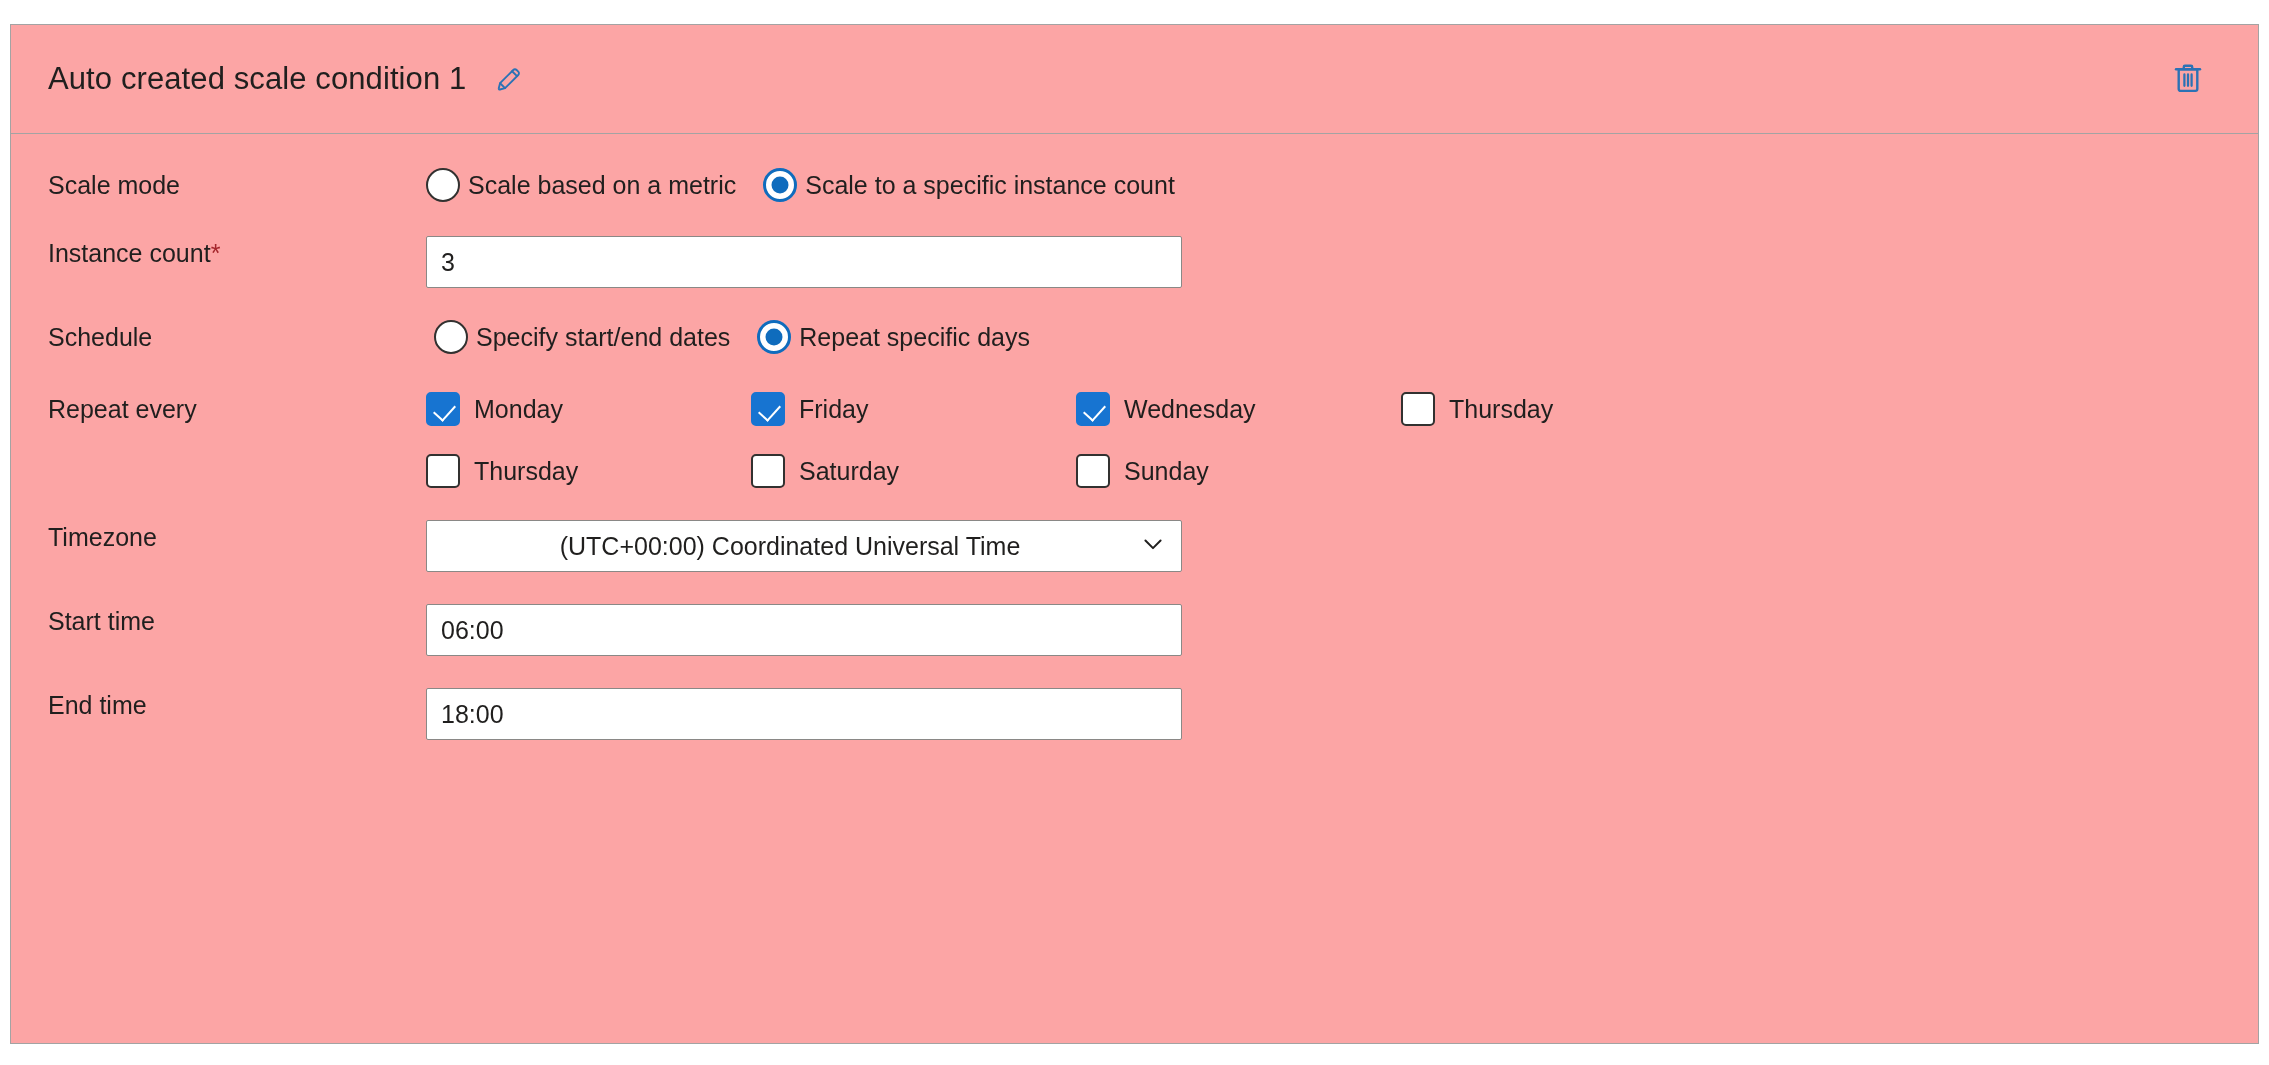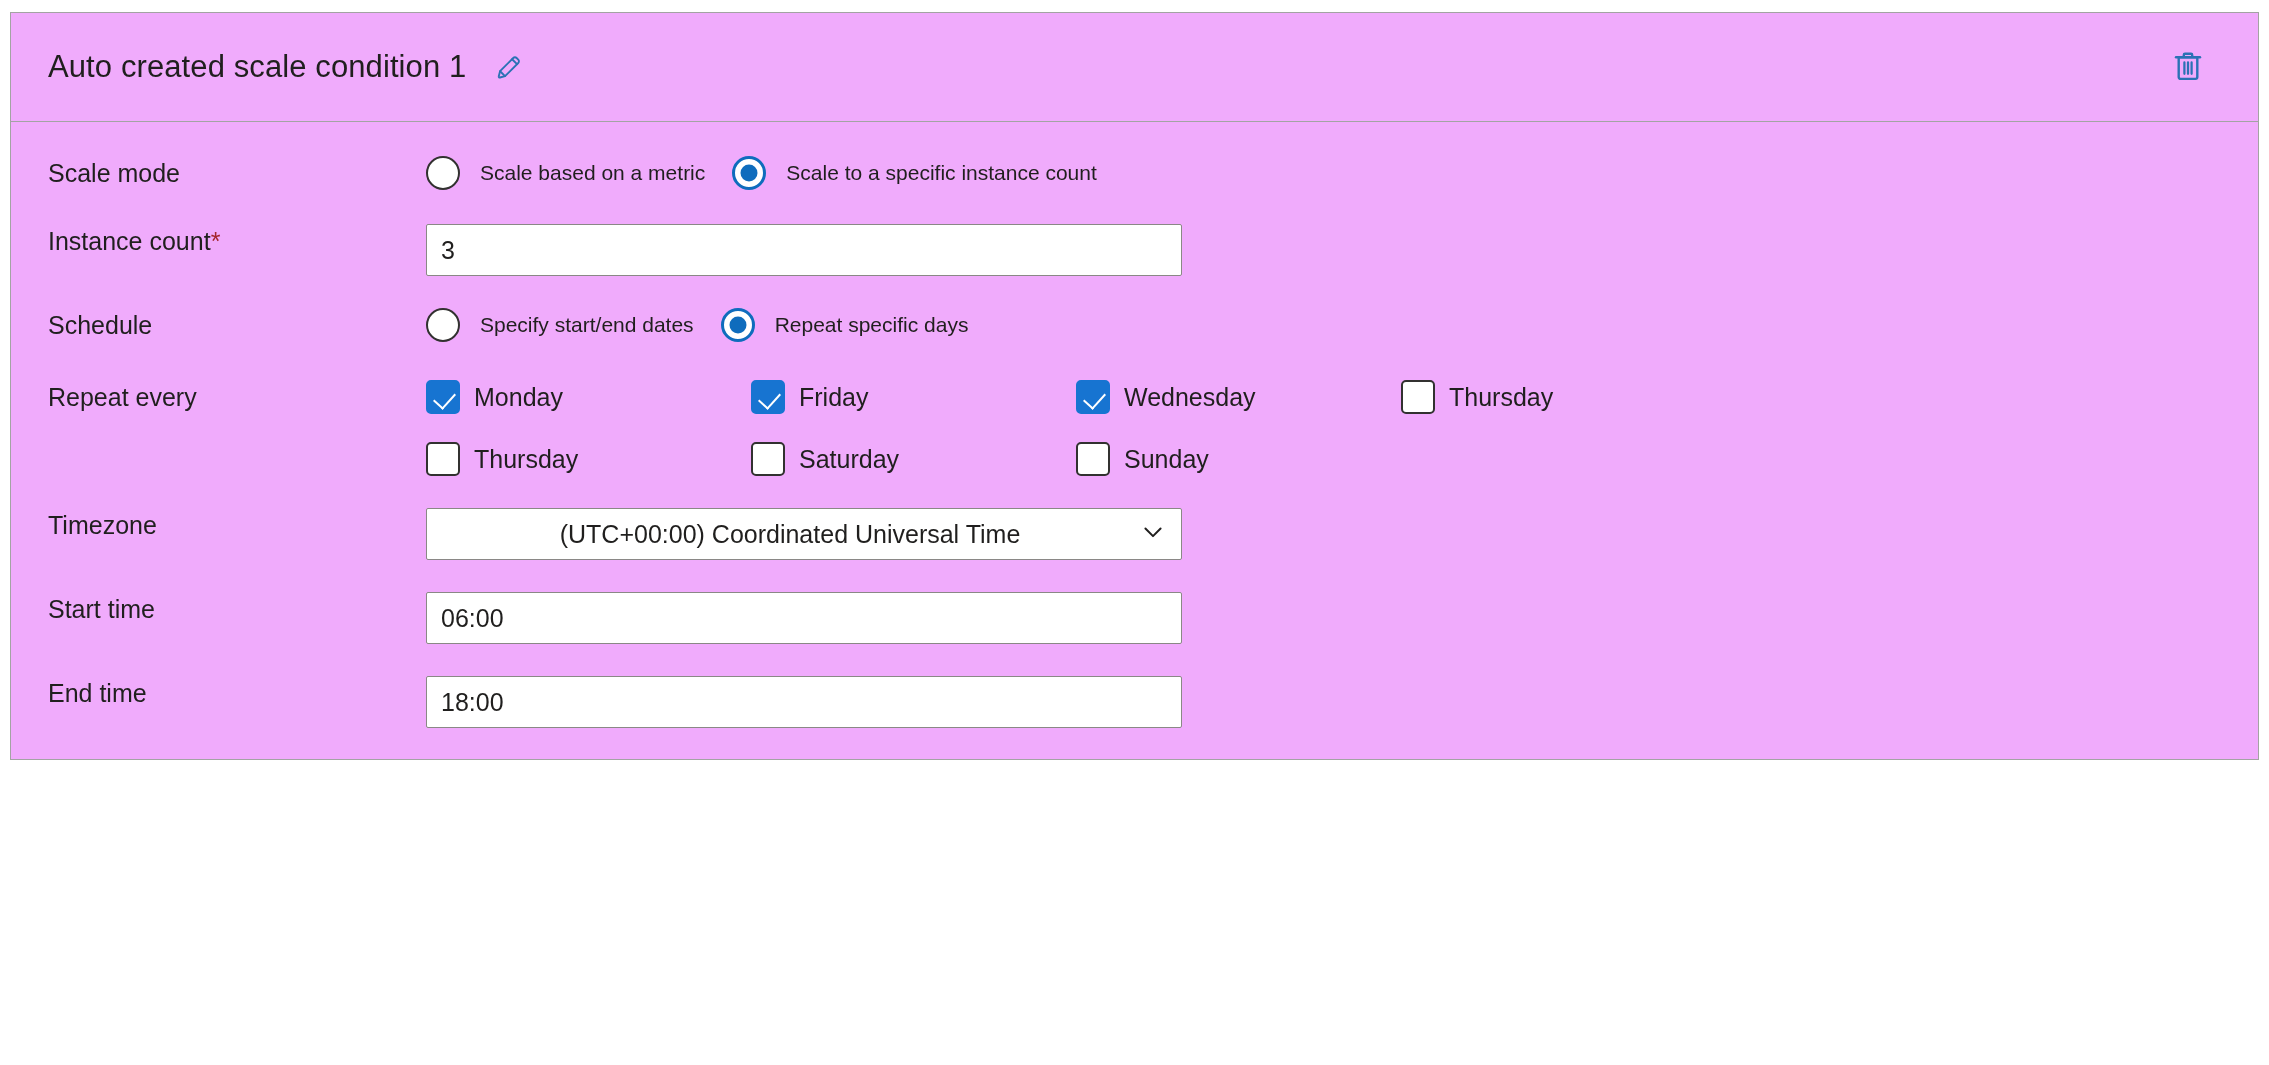--- a/index.html
+++ b/index.html
@@ -11,25 +11,25 @@
   }
   body {
     width: 2269px;
     height: 1065px;
     overflow: hidden;
   }
 
   .panel {
     position: absolute;
     left: 10px;
-    top: 12px;
+    top: 24px;
     width: 2249px;
-    height: 748px;
+    height: 1020px;
     border: 1px solid #a3a3a3;
-    background: #f0abfc;
+    background: #fca5a5;
   }
 
   
   .panel-header {
     height: 109px;
     border-bottom: 1px solid #a3a3a3;
     display: flex;
     align-items: center;
     padding: 0 30px 0 37px;
   }
@@ -84,21 +84,21 @@
     color: #201f1e;
     line-height: 34px;
     white-space: nowrap;
   }
   .req-star { color: #a4262c; font-size: 25px; }
   .row-field { flex: 1 1 auto; }
 
   
   .row-scale-mode   { margin-bottom: 34px; justify-content: space-between; }
   .row-instance     { margin-bottom: 32px; }
-  .row-schedule     { margin-bottom: 38px; }
+  .row-schedule     { margin-bottom: 38px; gap: 8px; }
   .row-repeat       { margin-bottom: 32px; }
   .row-timezone     { margin-bottom: 32px; }
   .row-starttime    { margin-bottom: 32px; }
 
   
   .radio-group {
     display: flex;
     align-items: center;
   }
   .radio-opt {
@@ -125,22 +125,22 @@
     position: absolute;
     left: 50%;
     top: 50%;
     transform: translate(-50%, -50%);
     width: 17px;
     height: 17px;
     border-radius: 50%;
     background: #0f6cbd;
   }
   .radio-text {
-    margin-left: 20px;
-    font-size: 21px;
+    margin-left: 8px;
+    font-size: 25px;
     color: #201f1e;
     white-space: nowrap;
     line-height: 34px;
   }
 
   
   .text-input {
     width: 756px;
     height: 52px;
     border: 1px solid #8a8886;

